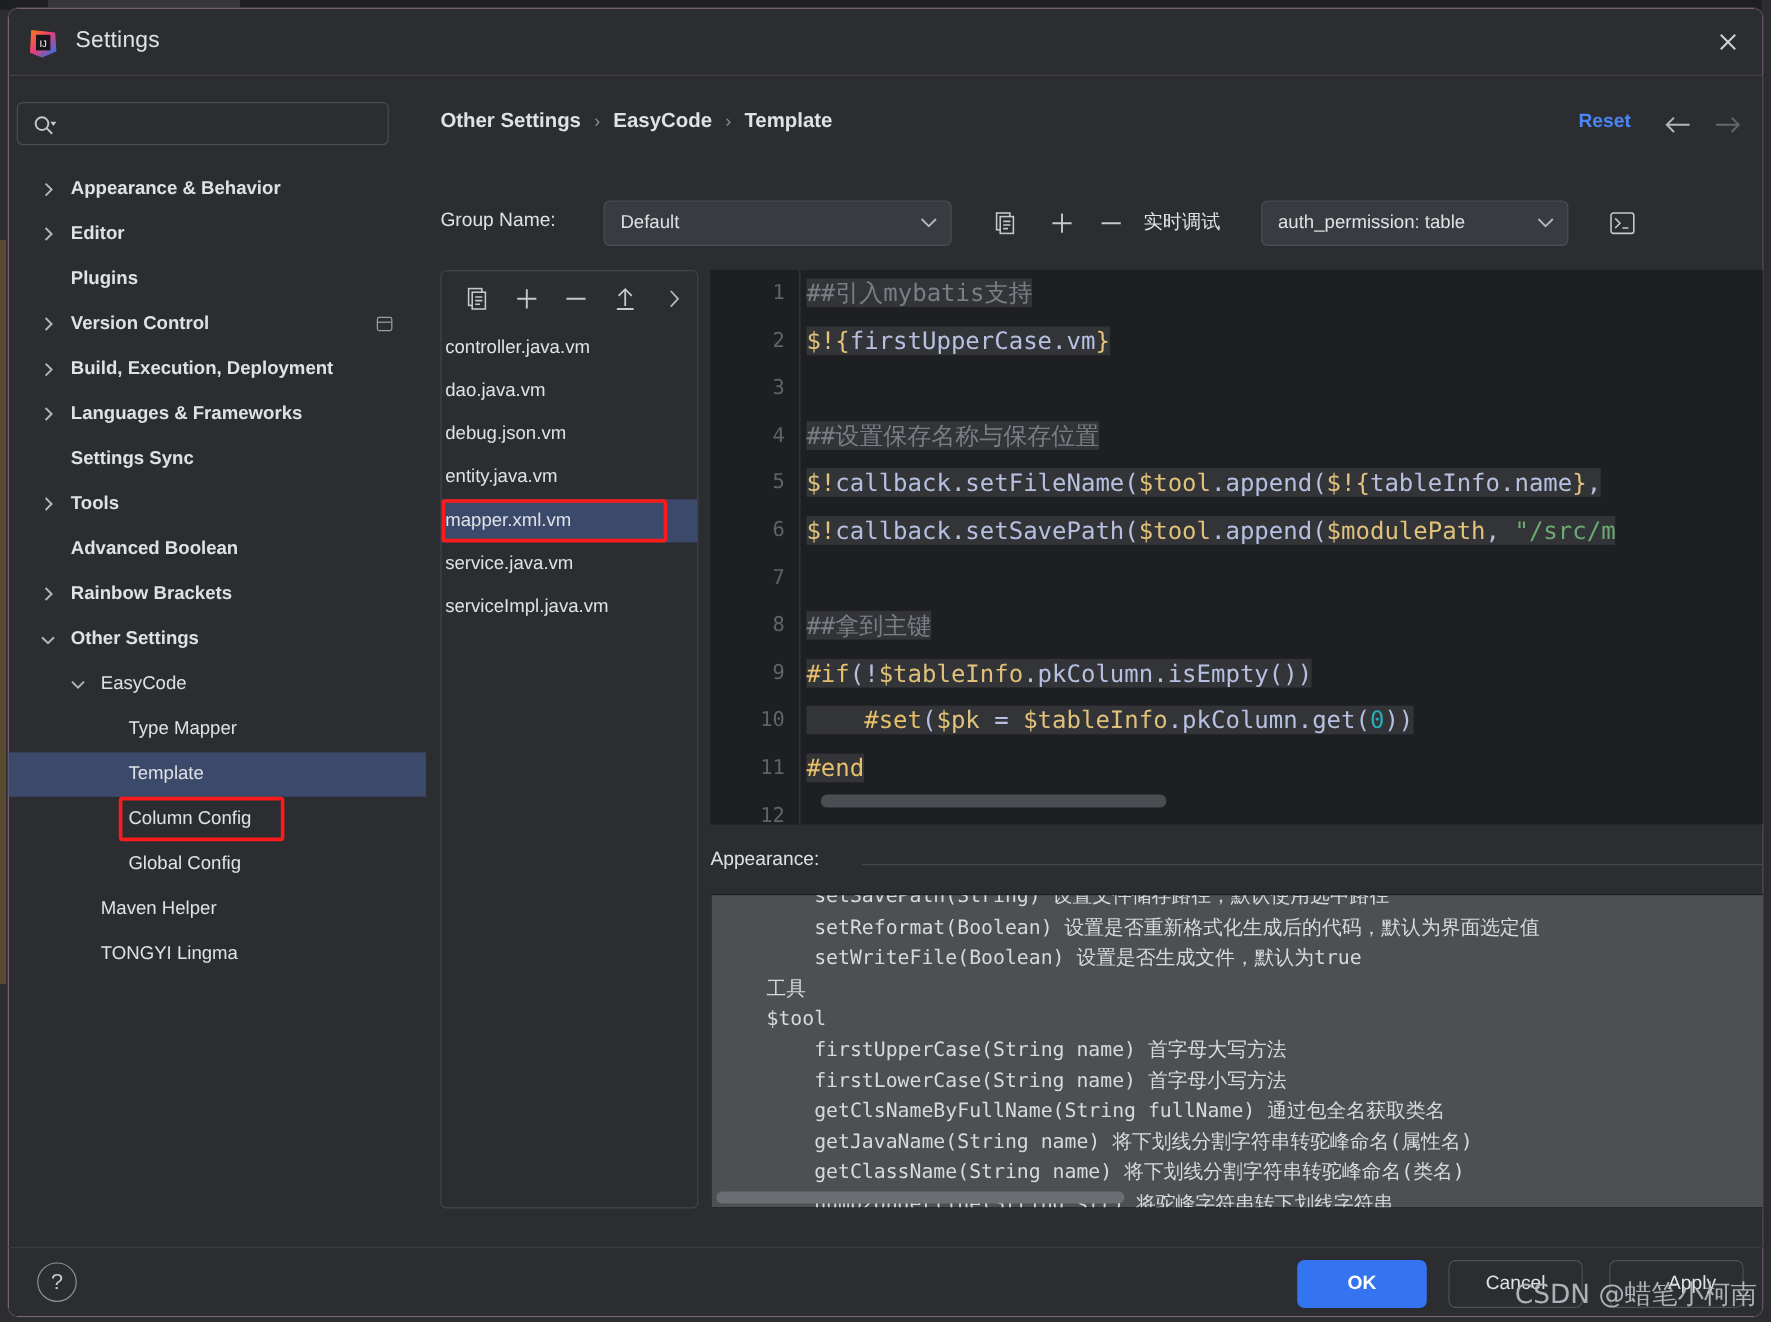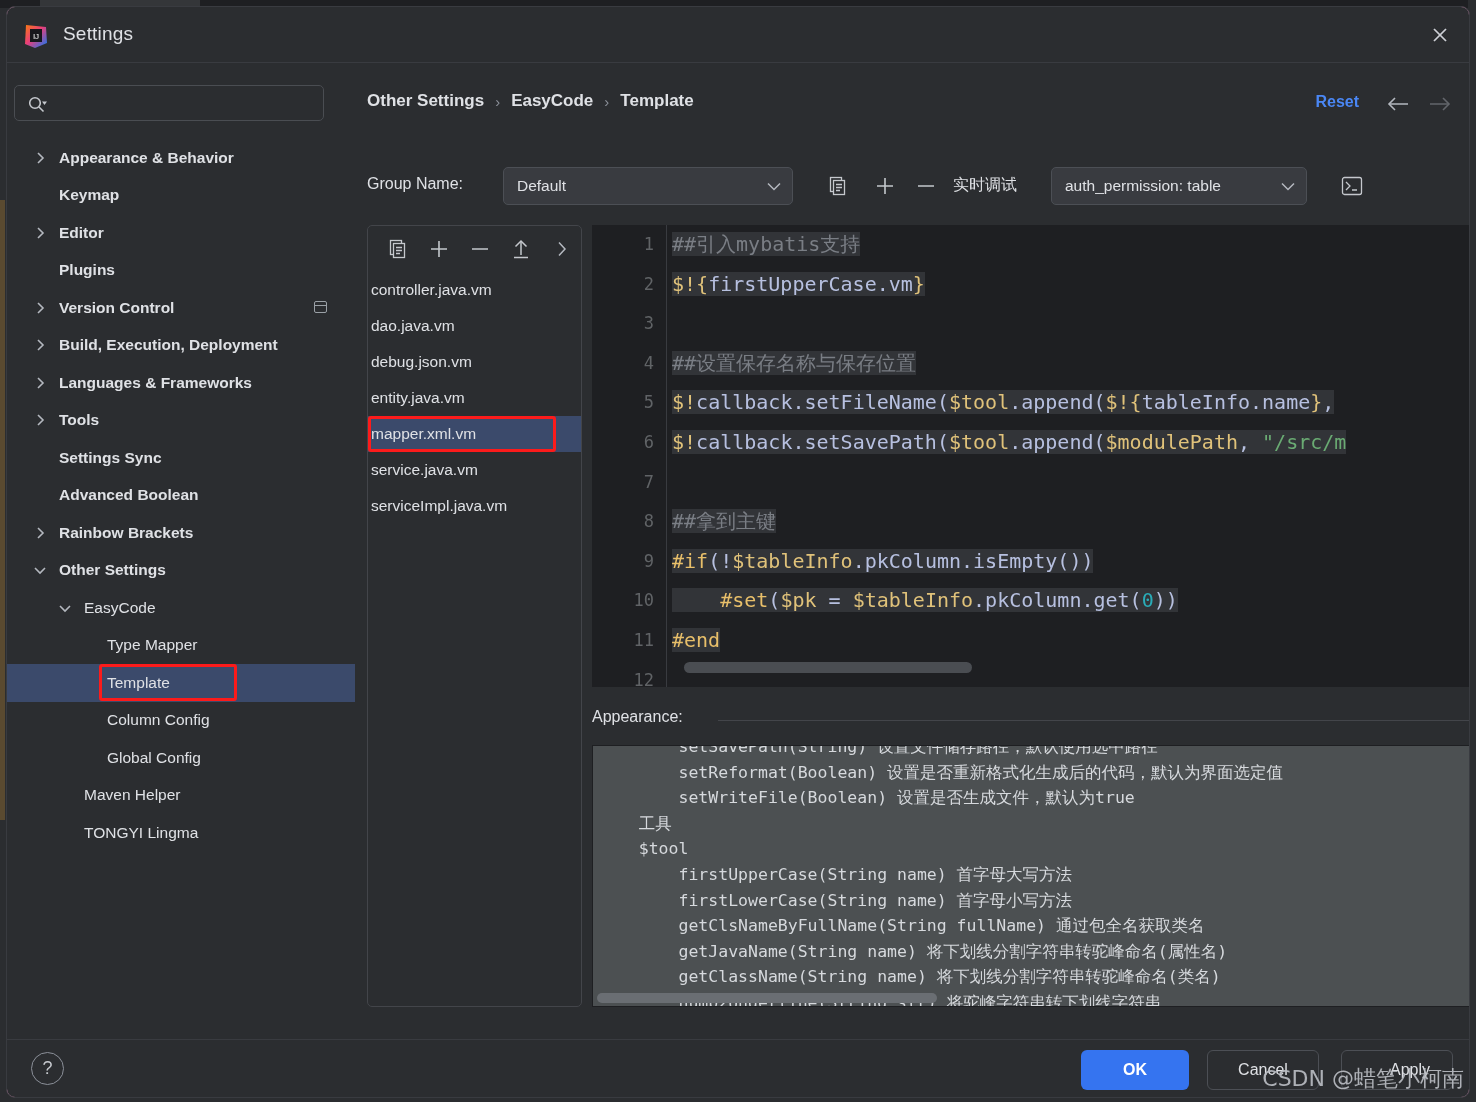--- a/index.html
+++ b/index.html
@@ -310,23 +310,20 @@
     <div class="tree" id="tree-container">
         <div class="tree-row bold">
           <span class="arrow" style="left: 25px;">
             <svg width="14" height="14" viewBox="0 0 14 14" fill="none" stroke-width="1.6">
               <polyline points="5,2 10,7 5,12"></polyline>
             </svg>
           </span>
           <span class="tree-label" style="left: 52px;">Appearance &amp; Behavior</span>
         </div>
         <div class="tree-row bold">
-          <span class="tree-label" style="left: 52px;">Keymap</span>
-        </div>
-        <div class="tree-row bold">
           <span class="arrow" style="left: 25px;">
             <svg width="14" height="14" viewBox="0 0 14 14" fill="none" stroke-width="1.6">
               <polyline points="5,2 10,7 5,12"></polyline>
             </svg>
           </span>
           <span class="tree-label" style="left: 52px;">Editor</span>
         </div>
         <div class="tree-row bold">
           <span class="tree-label" style="left: 52px;">Plugins</span>
         </div>
@@ -349,29 +346,29 @@
         </div>
         <div class="tree-row bold">
           <span class="arrow" style="left: 25px;">
             <svg width="14" height="14" viewBox="0 0 14 14" fill="none" stroke-width="1.6">
               <polyline points="5,2 10,7 5,12"></polyline>
             </svg>
           </span>
           <span class="tree-label" style="left: 52px;">Languages &amp; Frameworks</span>
         </div>
         <div class="tree-row bold">
+          <span class="tree-label" style="left: 52px;">Settings Sync</span>
+        </div>
+        <div class="tree-row bold">
           <span class="arrow" style="left: 25px;">
             <svg width="14" height="14" viewBox="0 0 14 14" fill="none" stroke-width="1.6">
               <polyline points="5,2 10,7 5,12"></polyline>
             </svg>
           </span>
           <span class="tree-label" style="left: 52px;">Tools</span>
-        </div>
-        <div class="tree-row bold">
-          <span class="tree-label" style="left: 52px;">Settings Sync</span>
         </div>
         <div class="tree-row bold">
           <span class="tree-label" style="left: 52px;">Advanced Boolean</span>
         </div>
         <div class="tree-row bold">
           <span class="arrow" style="left: 25px;">
             <svg width="14" height="14" viewBox="0 0 14 14" fill="none" stroke-width="1.6">
               <polyline points="5,2 10,7 5,12"></polyline>
             </svg>
           </span>

